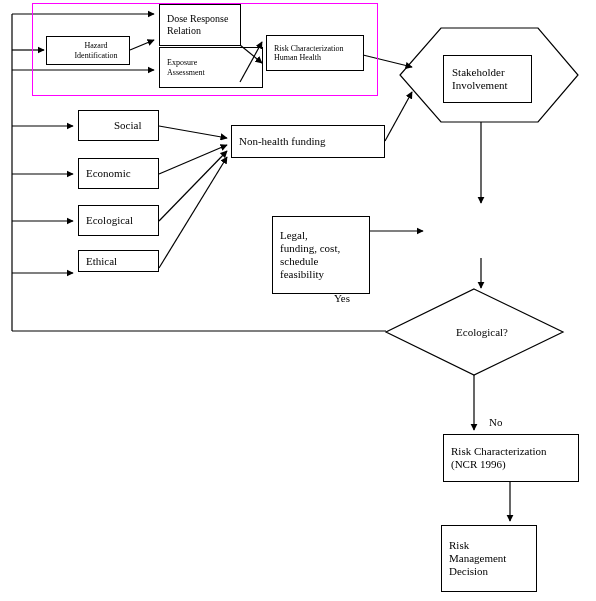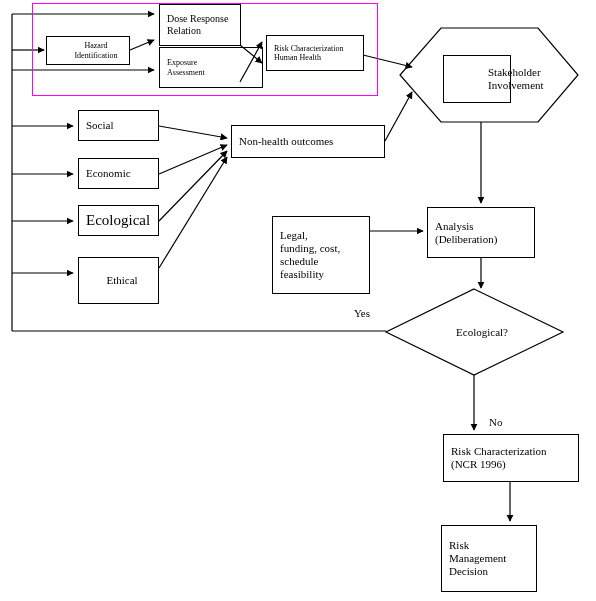--- a/index.html
+++ b/index.html
@@ -142,73 +142,69 @@
   <div class="node boxed align-left" style="left:159px; top:47px; width:104px; height:41px; font-size:8px;">
     <span class="txt">Exposure
 Assessment</span>
   </div>
 
   <div class="node boxed align-left" style="left:266px; top:35px; width:98px; height:36px; font-size:8px;">
     <span class="txt">Risk Characterization
 Human Health</span>
   </div>
 
-  <div class="hex-inner" style="left:443px; top:55px; width:68px; height:48px; font-size:11px;padding-left:36px;">
+  <div class="hex-inner" style="left:443px; top:55px; width:89px; height:48px; font-size:11px;">
     <span class="txt">Stakeholder
 Involvement</span>
   </div>
 
-  <div class="node boxed align-left" style="left:78px; top:110px; width:81px; height:31px; font-size:11px;">
+  <div class="node boxed align-left" style="left:78px; top:110px; width:81px; height:31px; font-size:11px;padding-left:28px;">
     <span class="txt">Social</span>
   </div>
 
   <div class="node boxed align-left" style="left:78px; top:158px; width:81px; height:31px; font-size:11px;">
     <span class="txt">Economic</span>
   </div>
 
-  <div class="node boxed align-left" style="left:78px; top:205px; width:81px; height:31px; font-size:15px;">
+  <div class="node boxed align-left" style="left:78px; top:205px; width:81px; height:31px; font-size:11px;">
     <span class="txt">Ecological</span>
   </div>
 
-  <div class="node boxed align-left" style="left:78px; top:257px; width:81px; height:47px; font-size:11px;align-items:center;">
+  <div class="node boxed align-left" style="left:78px; top:250px; width:81px; height:22px; font-size:11px;">
     <span class="txt">Ethical</span>
   </div>
 
   <div class="node boxed align-left" style="left:231px; top:125px; width:154px; height:33px; font-size:11px;">
-    <span class="txt">Non-health outcomes</span>
+    <span class="txt">Non-health funding</span>
   </div>
 
   <div class="node boxed align-left" style="left:272px; top:192px; width:98px; height:78px; font-size:11px;margin-top:24px;">
     <span class="txt">Legal,
 funding, cost,
 schedule
 feasibility</span>
   </div>
 
-  <div class="node boxed align-left" style="left:427px; top:207px; width:108px; height:51px; font-size:11px;">
-    <span class="txt">Analysis
-(Deliberation)</span>
-  </div>
 
   <div class="node align-center diamond-label" style="left:424px; top:321px; width:100px; height:22px; font-size:11px;">
     <span class="txt">Ecological?</span>
   </div>
 
   <div class="node boxed align-left" style="left:443px; top:434px; width:136px; height:48px; font-size:11px;">
     <span class="txt">Risk Characterization
 (NCR 1996)</span>
   </div>
 
   <div class="node boxed align-left" style="left:441px; top:525px; width:96px; height:67px; font-size:11px;">
     <span class="txt">Risk
 Management
 Decision</span>
   </div>
 
-  <div class="label-free" style="left:334px; top:307px; font-size:11px;margin-left:20px;">
+  <div class="label-free" style="left:334px; top:292px; font-size:11px;">
     <span>Yes</span>
   </div>
 
   <div class="label-free" style="left:489px; top:416px; font-size:11px;">
     <span>No</span>
   </div>
 
 </div>
 
 </body></html>

